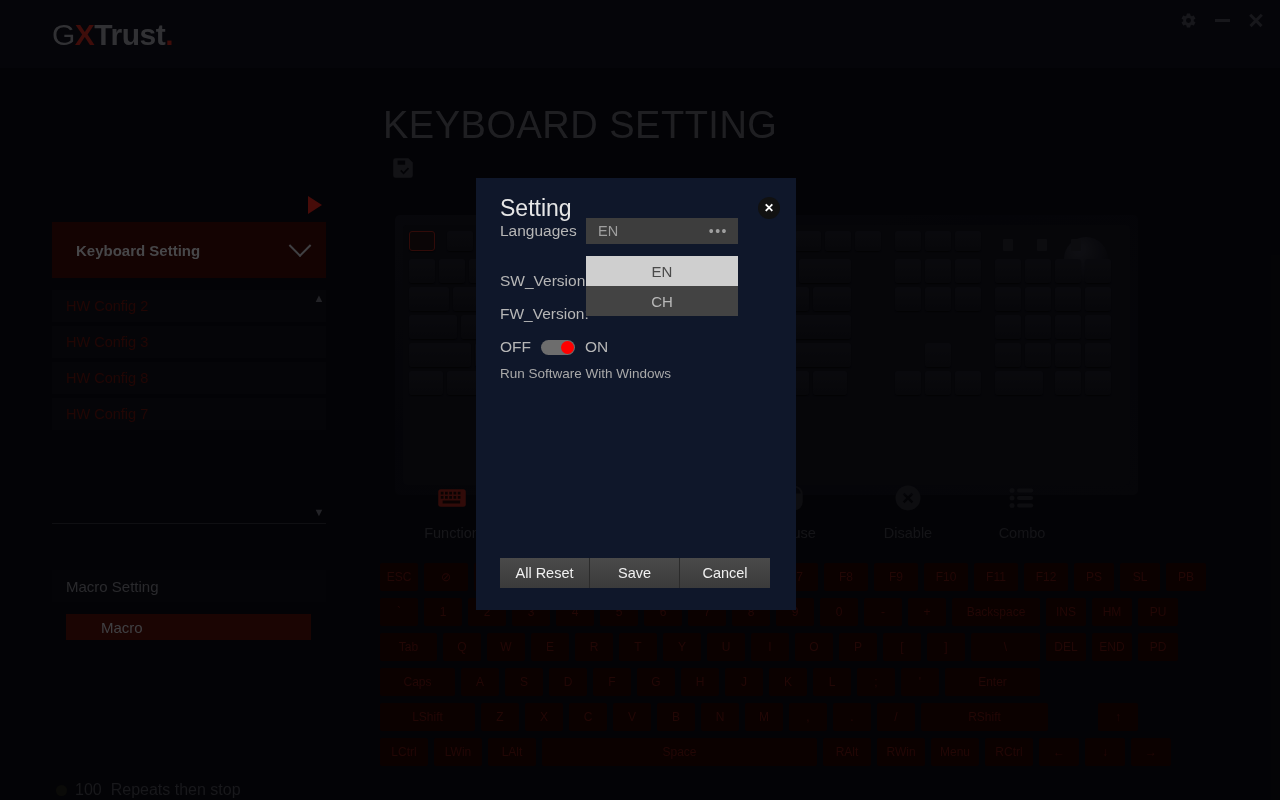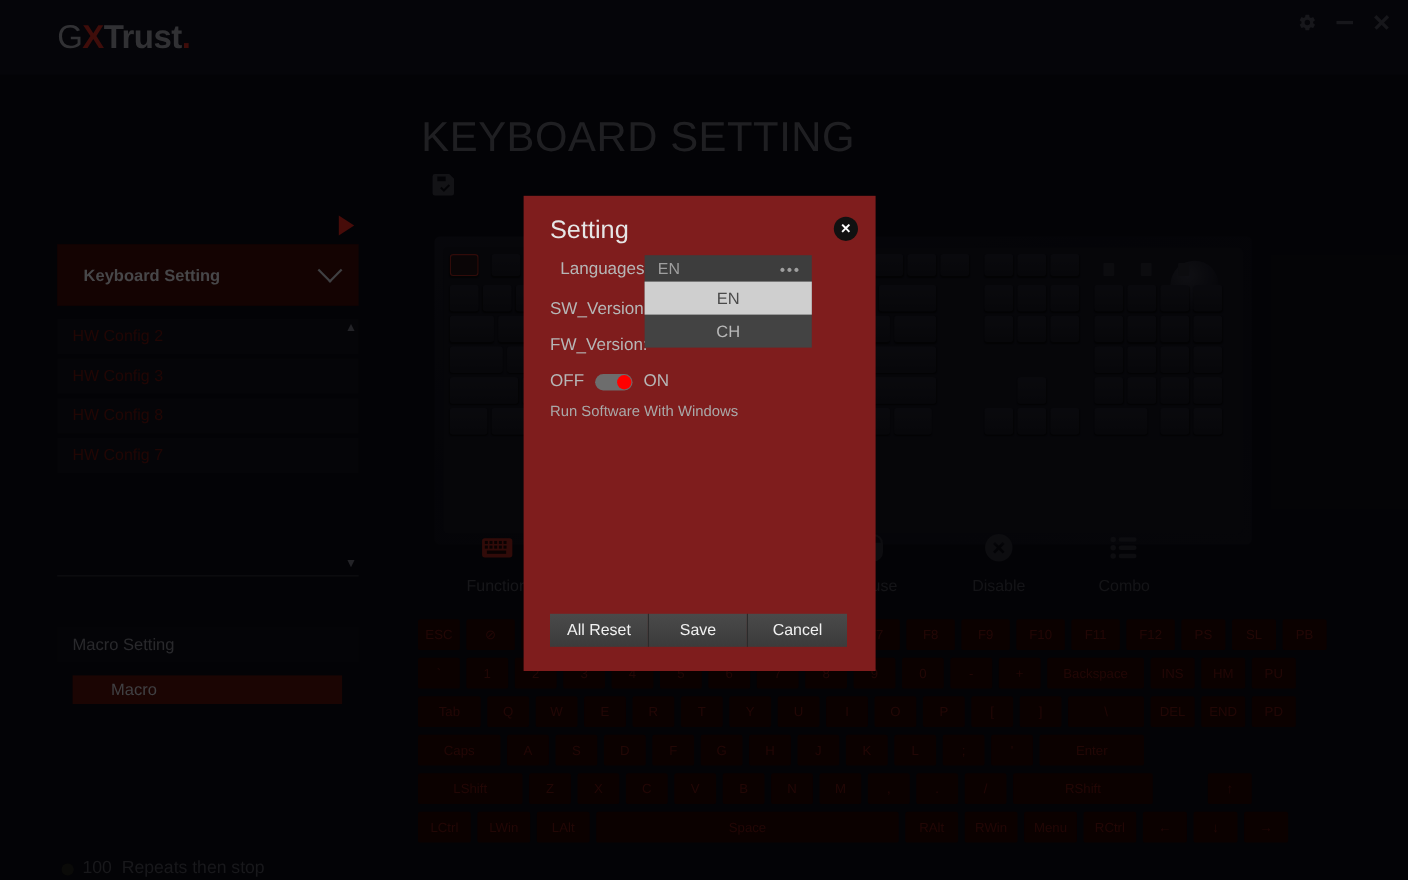--- a/index.html
+++ b/index.html
@@ -183,36 +183,36 @@
     color: #4d100c; font-size: 12px; flex: none;
   }
 
   
   .overlay {
     position: absolute; left: 0; top: 0; width: 1280px; height: 800px;
     background: rgba(0,0,0,0.55);
   }
   .modal {
     position: absolute; left: 476px; top: 178px; width: 320px; height: 432px;
-    background: #7f1d1d;
+    background: #0f172a;
   }
   .modal-title {
     position: absolute; left: 24px; top: 17px;
     font-size: 23px; color: #e6e6e6;
   }
   .modal-close {
     position: absolute; right: 16px; top: 19px;
     width: 22px; height: 22px; border-radius: 50%;
     background: #111; color: #fff;
     display: flex; align-items: center; justify-content: center;
     font-size: 12px; font-weight: bold;
   }
   .row-lang {
-    position: absolute; left: 24px; top: 54px;
-    display: flex; align-items: center; text-align: right;
+    position: absolute; left: 24px; top: 40px;
+    display: flex; align-items: center;
   }
   .row-lang .lab { font-size: 15.5px; color: #b6b6b6; width: 86px; }
   .combobox {
     width: 152px; height: 26px; background: #3d3d3d;
     display: flex; align-items: center; justify-content: space-between;
     padding: 0 10px 0 12px;
   }
   .combobox .val { font-size: 14.5px; color: #9f9f9f; }
   .combobox .dots { font-size: 14px; color: #9f9f9f; letter-spacing: 1.5px; }
 

